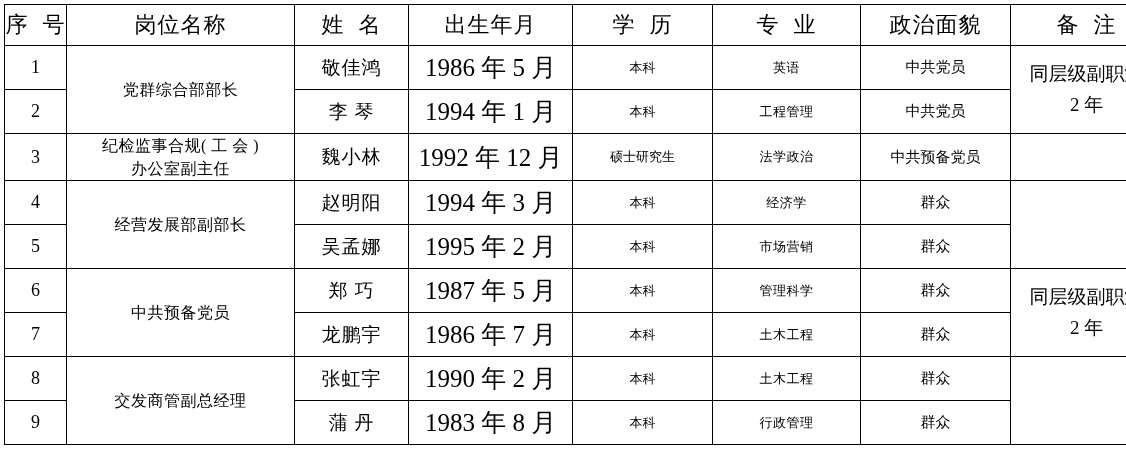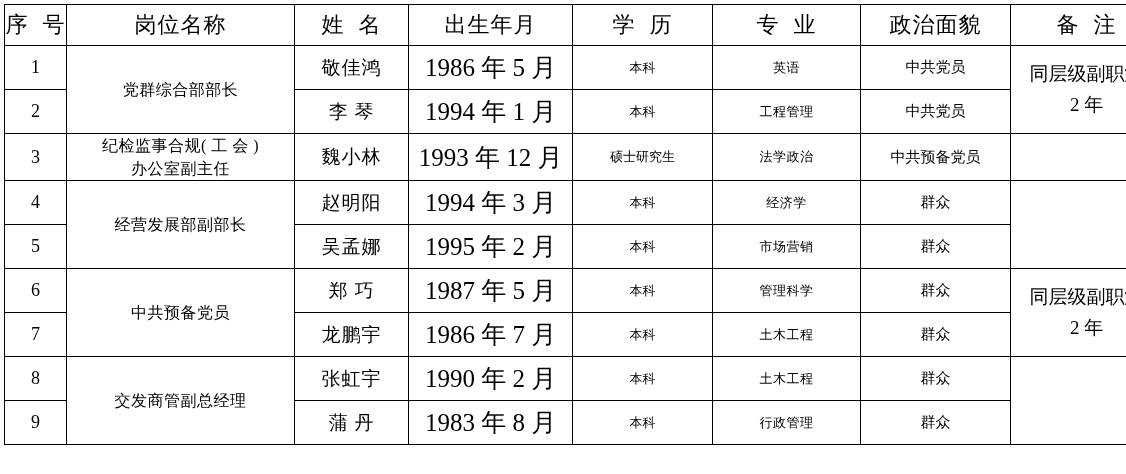--- a/index.html
+++ b/index.html
@@ -122,21 +122,21 @@
         <td class="party">中共党员</td>
       </tr>
 
       <tr>
         <td class="idx">3</td>
         <td class="post">
           <span class="two-line">纪检监事合规( 工 会 )</span>
           <span class="two-line">办公室副主任</span>
         </td>
         <td class="name">魏小林</td>
-        <td class="birth">1993 年 12 月</td>
+        <td class="birth">1992 年 12 月</td>
         <td class="edu">硕士研究生</td>
         <td class="major">法学政治</td>
         <td class="party">中共预备党员</td>
         <td class="remark"></td>
       </tr>
 
       <tr>
         <td class="idx">4</td>
         <td class="post" rowspan="2">经营发展部副部长</td>
         <td class="name">赵明阳</td>

